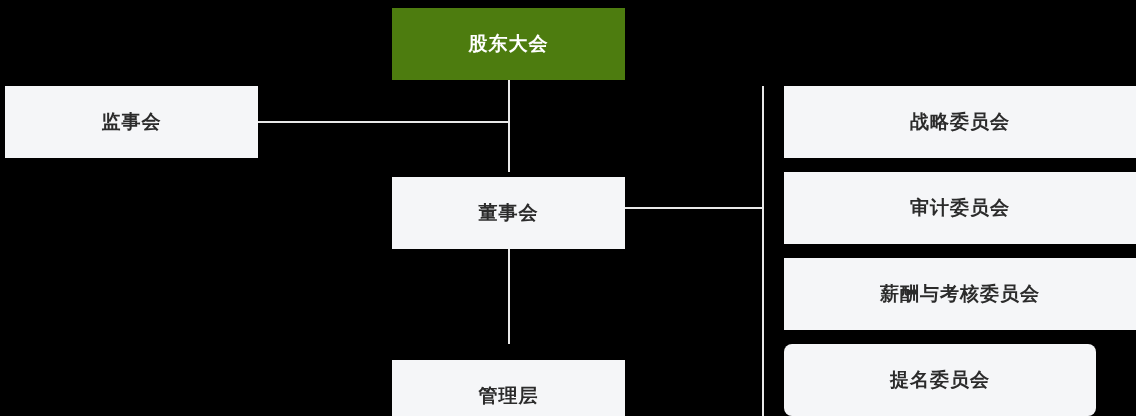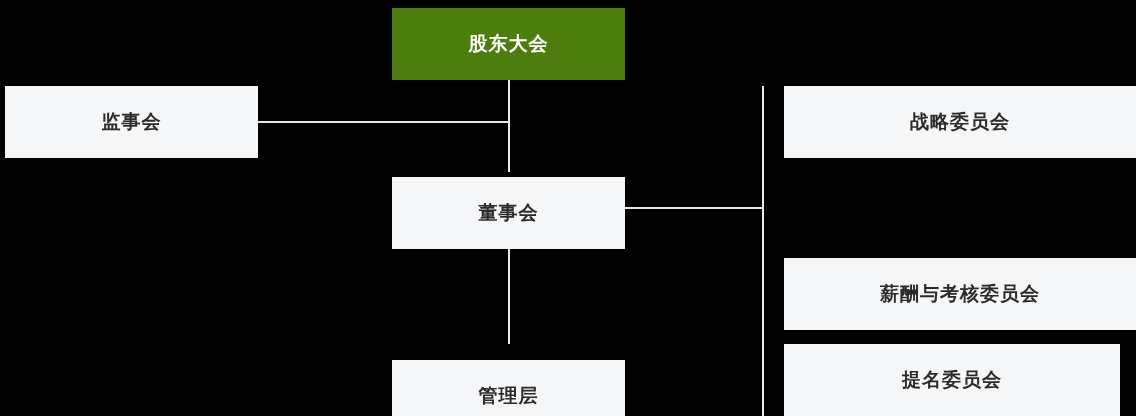--- a/index.html
+++ b/index.html
@@ -48,21 +48,21 @@
 
   
   #node-shareholders { left: 392px;  top: 0px;   width: 233px; height: 72px; }
   #node-supervisors  { left: 5px;    top: 86px;  width: 253px; height: 72px; }
   #node-board        { left: 392px;  top: 177px; width: 233px; height: 72px; }
   #node-management   { left: 392px;  top: 360px; width: 233px; height: 72px; }
 
   #node-strategy     { left: 784px;  top: 86px;  width: 352px; height: 72px; }
   #node-audit        { left: 784px;  top: 172px; width: 352px; height: 72px; }
   #node-compensation { left: 784px;  top: 258px; width: 352px; height: 72px; }
-  #node-nomination   { left: 784px;  top: 344px; width: 336px; height: 72px; }
+  #node-nomination   { left: 784px;  top: 344px; width: 312px; height: 72px; border-radius: 8px; }
 
   
   #conn-shareholders-board  { left: 508px; top: 72px;  height: 100px; }
   #conn-supervisors-trunk   { left: 232px; top: 121px; width: 277px; }
   #conn-board-management    { left: 508px; top: 244px; height: 100px; }
   #conn-board-committees    { left: 625px; top: 207px; width: 139px; }
   #conn-committee-trunk     { left: 762px; top: 86px;  height: 330px; }
 </style>
 </head>
 <body>
@@ -88,20 +88,23 @@
   </div>
 
   <div class="node plain" id="node-management">
     <span>管理层</span>
   </div>
 
   <div class="node plain" id="node-strategy">
     <span>战略委员会</span>
   </div>
 
+  <div class="node plain" id="node-audit">
+    <span>审计委员会</span>
+  </div>
 
   <div class="node plain" id="node-compensation">
     <span>薪酬与考核委员会</span>
   </div>
 
   <div class="node plain" id="node-nomination">
     <span>提名委员会</span>
   </div>
 
 </div>

